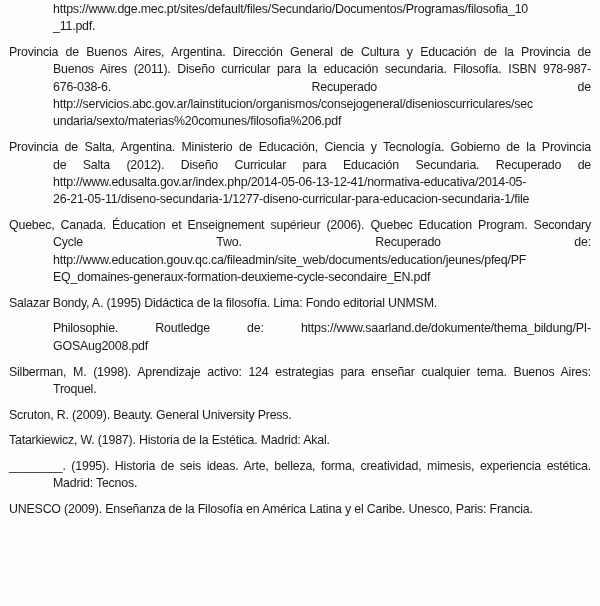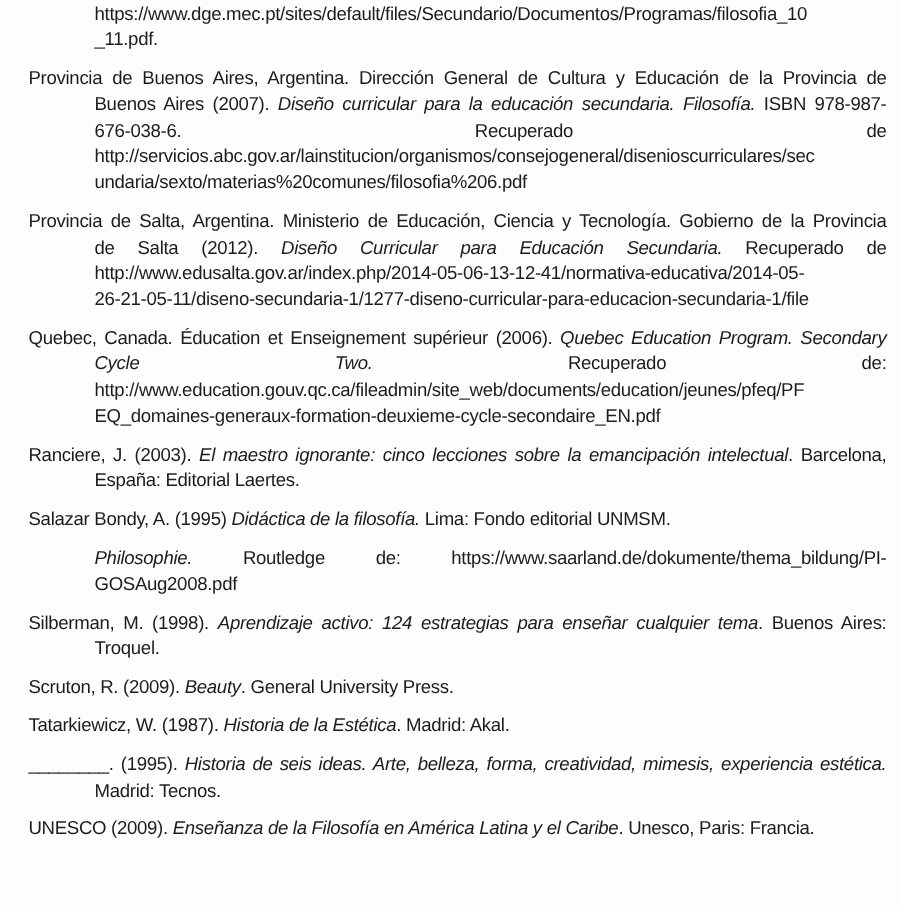--- a/index.html
+++ b/index.html
@@ -11,21 +11,21 @@
   body {
     background: #fdfdfc;
     color: #1c1c1c;
     font-family: "Liberation Sans", "DejaVu Sans", sans-serif;
     font-size: 12.4px;
     letter-spacing: -0.2px;
   }
   .page {
     width: 600px;
     height: 606px;
-    padding: 1px 9px 0 19px;
+    padding: 1px 9px 0 9px;
   }
   .reference {
     margin-bottom: 8.4px;
   }
   .reference:last-child {
     margin-bottom: 8px;
   }
   .line {
     line-height: 17.35px;
     min-height: 17.35px;
@@ -34,53 +34,49 @@
     text-justify: inter-word;
     white-space: normal;
   }
   .line.just {
     text-align-last: justify;
   }
   .line.indent {
     padding-left: 44px;
   }
   .seg { font-style: normal; }
-  .seg.it { font-style: italic; }
+  .seg.it { }
 </style>
 </head>
 <body>
 
 <div class="page">
   <div>
       <div class="reference">
         <div class="line indent just"><span class="seg">https://www.dge.mec.pt/sites/default/files/Secundario/Documentos/Programas/filosofia_10</span></div>
         <div class="line indent"><span class="seg">_11.pdf.</span></div>
       </div>
       <div class="reference">
         <div class="line just"><span class="seg">Provincia de Buenos Aires, Argentina. Dirección General de Cultura y Educación de la Provincia de</span></div>
-        <div class="line indent just"><span class="seg">Buenos Aires (2007). </span><span class="seg it">Diseño curricular para la educación secundaria. Filosofía.</span><span class="seg"> ISBN 978-987-</span></div>
+        <div class="line indent just"><span class="seg">Buenos Aires (2011). </span><span class="seg it">Diseño curricular para la educación secundaria. Filosofía.</span><span class="seg"> ISBN 978-987-</span></div>
         <div class="line indent just"><span class="seg">676-038-6. Recuperado de</span></div>
         <div class="line indent just"><span class="seg">http://servicios.abc.gov.ar/lainstitucion/organismos/consejogeneral/disenioscurriculares/sec</span></div>
         <div class="line indent"><span class="seg">undaria/sexto/materias%20comunes/filosofia%206.pdf</span></div>
       </div>
       <div class="reference">
         <div class="line just"><span class="seg">Provincia de Salta, Argentina. Ministerio de Educación, Ciencia y Tecnología. Gobierno de la Provincia</span></div>
         <div class="line indent just"><span class="seg">de Salta (2012). </span><span class="seg it">Diseño Curricular para Educación Secundaria.</span><span class="seg"> Recuperado de</span></div>
         <div class="line indent just"><span class="seg">http://www.edusalta.gov.ar/index.php/2014-05-06-13-12-41/normativa-educativa/2014-05-</span></div>
         <div class="line indent"><span class="seg">26-21-05-11/diseno-secundaria-1/1277-diseno-curricular-para-educacion-secundaria-1/file</span></div>
       </div>
       <div class="reference">
         <div class="line just"><span class="seg">Quebec, Canada. Éducation et Enseignement supérieur (2006). </span><span class="seg it">Quebec Education Program. Secondary</span></div>
         <div class="line indent just"><span class="seg it">Cycle Two.</span><span class="seg"> Recuperado de:</span></div>
         <div class="line indent just"><span class="seg">http://www.education.gouv.qc.ca/fileadmin/site_web/documents/education/jeunes/pfeq/PF</span></div>
         <div class="line indent"><span class="seg">EQ_domaines-generaux-formation-deuxieme-cycle-secondaire_EN.pdf</span></div>
-      </div>
-      <div class="reference">
-        <div class="line just"><span class="seg">Ranciere, J. (2003). </span><span class="seg it">El maestro ignorante: cinco lecciones sobre la emancipación intelectual</span><span class="seg">. Barcelona,</span></div>
-        <div class="line indent"><span class="seg">España: Editorial Laertes.</span></div>
       </div>
       <div class="reference">
         <div class="line"><span class="seg">Salazar Bondy, A. (1995) </span><span class="seg it">Didáctica de la filosofía.</span><span class="seg"> Lima: Fondo editorial UNMSM.</span></div>
       </div>
       <div class="reference">
         <div class="line indent just"><span class="seg it">Philosophie.</span><span class="seg"> Routledge de: https://www.saarland.de/dokumente/thema_bildung/PI-</span></div>
         <div class="line indent"><span class="seg">GOSAug2008.pdf</span></div>
       </div>
       <div class="reference">
         <div class="line just"><span class="seg">Silberman, M. (1998). </span><span class="seg it">Aprendizaje activo: 124 estrategias para enseñar cualquier tema</span><span class="seg">. Buenos Aires:</span></div>

